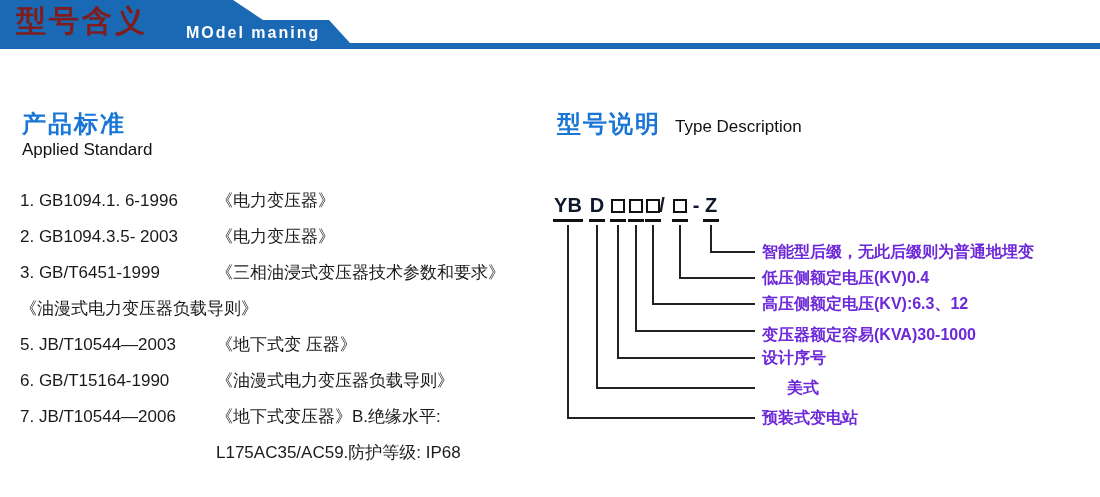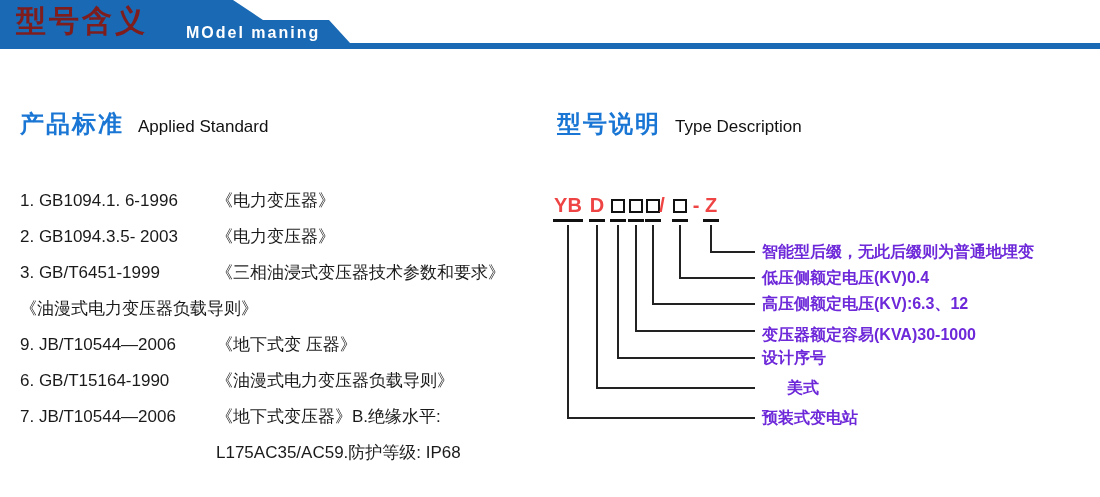--- a/index.html
+++ b/index.html
@@ -18,33 +18,33 @@
   }
   .banner-title-en{
     position:absolute;left:186px;top:24px;
     font-size:16px;font-weight:bold;color:#ffffff;letter-spacing:2px;line-height:18px;
   }
 
   
   .sec-title{position:absolute;display:flex;align-items:baseline;}
   .sec-title-cn{font-size:24px;font-weight:bold;color:#1a76d4;letter-spacing:2px;}
   .sec-title-en{font-size:17px;color:#111111;margin-left:14px;}
-  #standards-title{left:20px;top:108px;}
+  #standards-title{left:8px;top:108px;flex-direction:column;}
   #model-title{left:557px;top:108px;}
 
   
   #standards-list{position:absolute;left:20px;top:190px;width:530px;}
   .std-row{display:flex;height:36px;font-size:17px;color:#1a1a1a;line-height:22px;}
   .std-code{width:196px;flex:0 0 196px;white-space:nowrap;}
   .std-name{flex:1;white-space:nowrap;}
 
   
   #model-diagram{position:absolute;left:550px;top:185px;width:550px;height:300px;}
   .seg{position:absolute;top:8px;height:30px;}
-  .seg .ch{display:block;text-align:center;font-size:20px;font-weight:bold;color:#ef4444;line-height:24px;}
+  .seg .ch{display:block;text-align:center;font-size:20px;font-weight:bold;color:#0f172a;line-height:24px;}
   .seg .box{width:14px;height:14px;border:2px solid #111111;box-sizing:border-box;margin:6px auto 0;}
   .seg .uline{position:absolute;left:0;right:0;top:26px;height:3px;background:#111111;}
   .conn-v{position:absolute;width:2px;background:#222222;}
   .conn-h{position:absolute;height:2px;background:#222222;}
   .model-label{position:absolute;left:212px;height:22px;line-height:22px;
     font-size:16px;font-weight:bold;color:#6d28d9;white-space:nowrap;}
 </style>
 </head>
 <body>
 
@@ -71,21 +71,21 @@
       <span class="std-name">《电力变压器》</span>
     </div>
     <div class="std-row">
       <span class="std-code">3. GB/T6451-1999</span>
       <span class="std-name">《三相油浸式变压器技术参数和要求》</span>
     </div>
     <div class="std-row">
       <span class="std-name">《油漫式电力变压器负载导则》</span>
     </div>
     <div class="std-row">
-      <span class="std-code">9. JB/T10544—2006</span>
+      <span class="std-code">5. JB/T10544—2003</span>
       <span class="std-name">《地下式变 压器》</span>
     </div>
     <div class="std-row">
       <span class="std-code">6. GB/T15164-1990</span>
       <span class="std-name">《油漫式电力变压器负载导则》</span>
     </div>
     <div class="std-row">
       <span class="std-code">7. JB/T10544—2006</span>
       <span class="std-name">《地下式变压器》B.绝缘水平:</span>
     </div>

